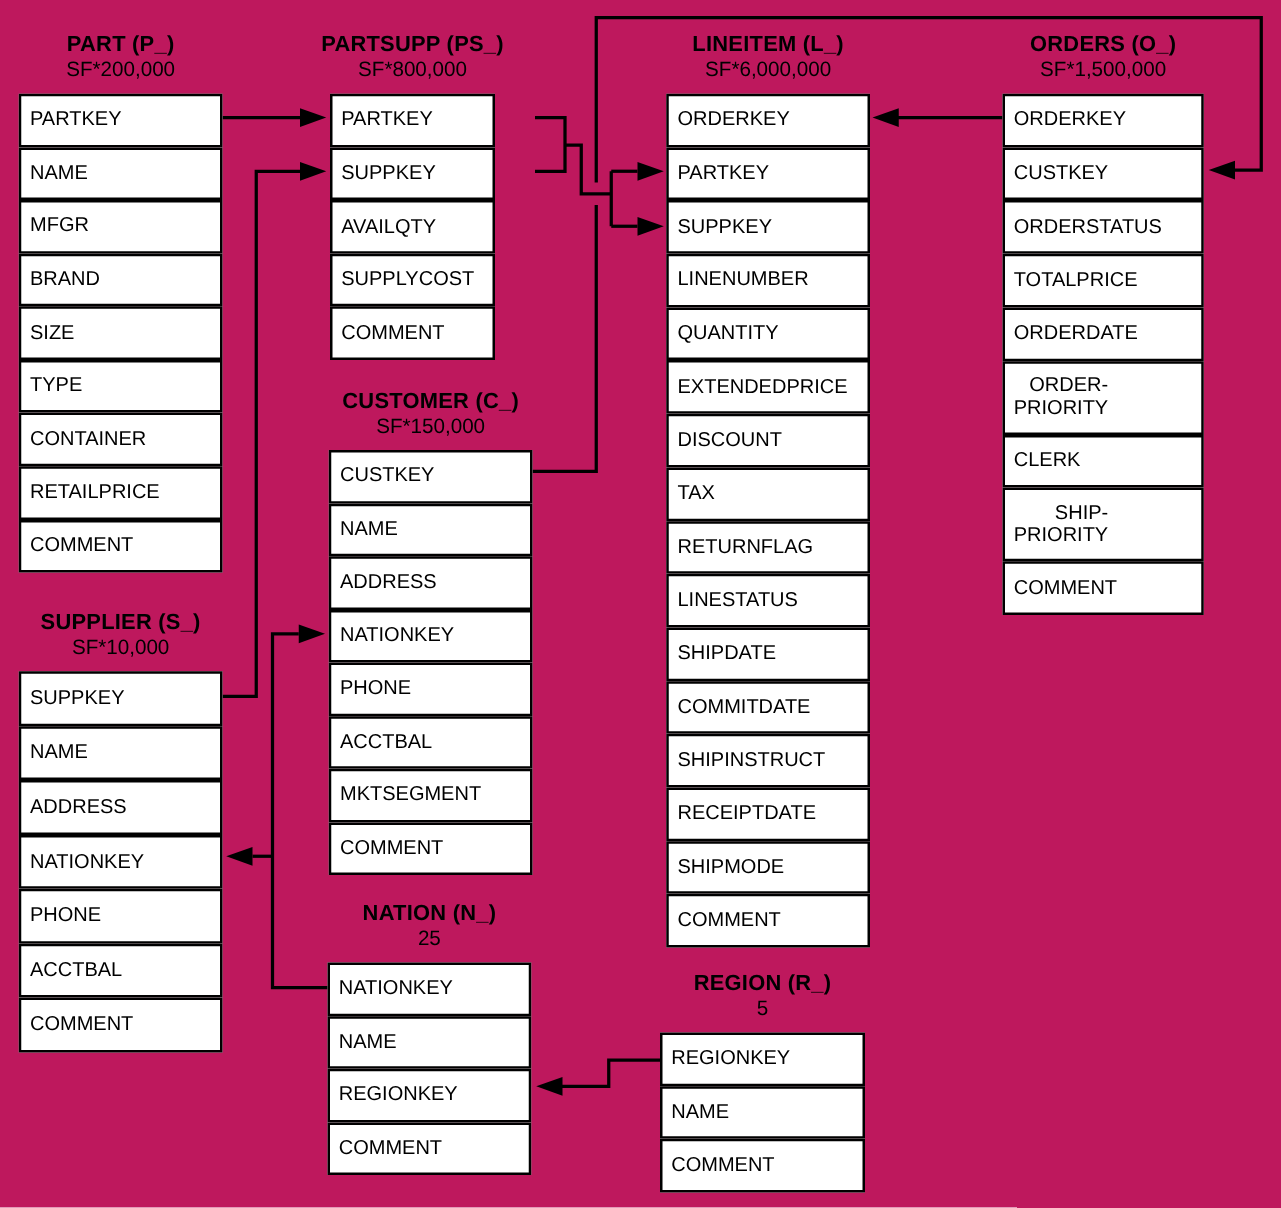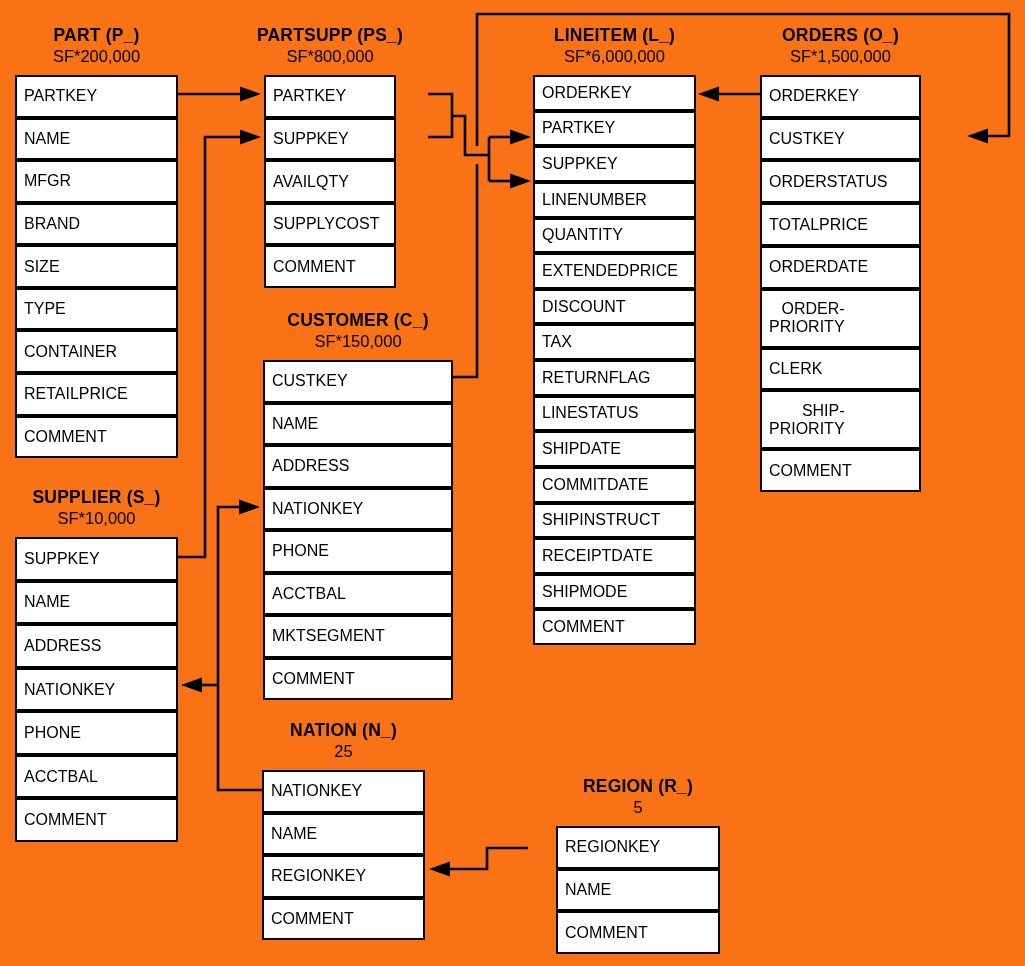--- a/index.html
+++ b/index.html
@@ -1,19 +1,19 @@
 <!DOCTYPE html>
 <html><head>
 <meta charset="utf-8">
 <style>
   html,body{margin:0;padding:0;background:#ffffff;}
   #canvas{
     position:relative;
     width:1025px;height:966px;
-    background:#f97316;
+    background:#be185d;
     font-family:"Liberation Sans", sans-serif;
     color:#000;
     overflow:hidden;
     text-decoration:underline;
   }
   .table{position:absolute;}
   .t-head{position:absolute;top:-51px;left:-18px;right:-18px;text-align:center;}
   .t-title{font-weight:bold;font-size:17.5px;line-height:22px;letter-spacing:.2px;}
   .t-card{font-size:16.5px;line-height:20px;}
   .t-rows{display:flex;flex-direction:column;height:100%;border-radius:23px;}
@@ -26,26 +26,26 @@
     padding-left:7px;
     font-size:16px;
     line-height:1.12;
     white-space:pre-line;
     overflow:hidden;
   }
   .row.tall{flex:1.42;text-align:right;}
   
   #t-part    {left:15px;  top:75px;  width:163px; height:383px;}
   #t-partsupp{left:264px; top:75px;  width:132px; height:213px;}
-  #t-lineitem{left:533px; top:75px;  width:163px; height:570px;}
-  #t-orders  {left:760px; top:75px;  width:161px; height:417px;}
-  #t-customer{left:263px; top:360px; width:190px; height:340px;}
+  #t-lineitem{left:533px; top:75px;  width:163px; height:683px;}
+  #t-orders  {left:802px; top:75px;  width:161px; height:417px;}
+  #t-customer{left:263px; top:360px; width:163px; height:340px;}
   #t-supplier{left:15px;  top:537px; width:163px; height:305px;}
   #t-nation  {left:262px; top:770px; width:163px; height:170px;}
-  #t-region  {left:556px; top:826px; width:164px; height:128px;}
+  #t-region  {left:528px; top:826px; width:164px; height:128px;}
   svg.connectors{
     position:absolute;left:0;top:0;width:1025px;height:966px;
     pointer-events:none;
   }
   svg.connectors path{fill:none;stroke:#000;stroke-width:2.6;}
   svg.connectors polygon{fill:#000;stroke:none;}
 </style>
 </head>
 <body>
 

